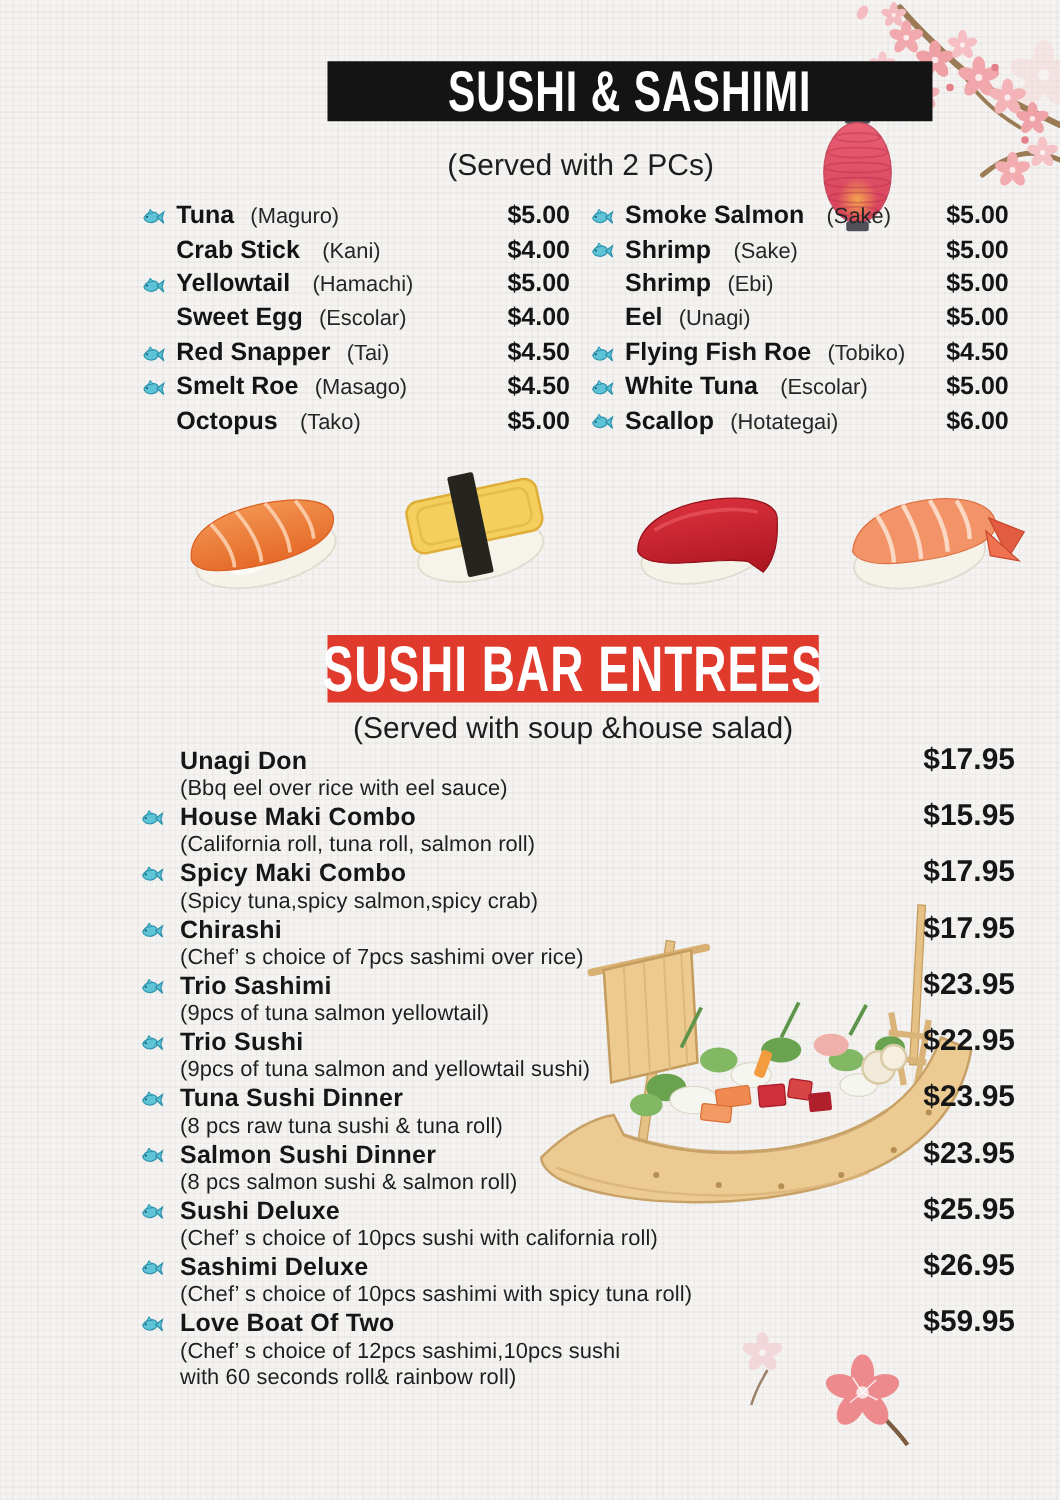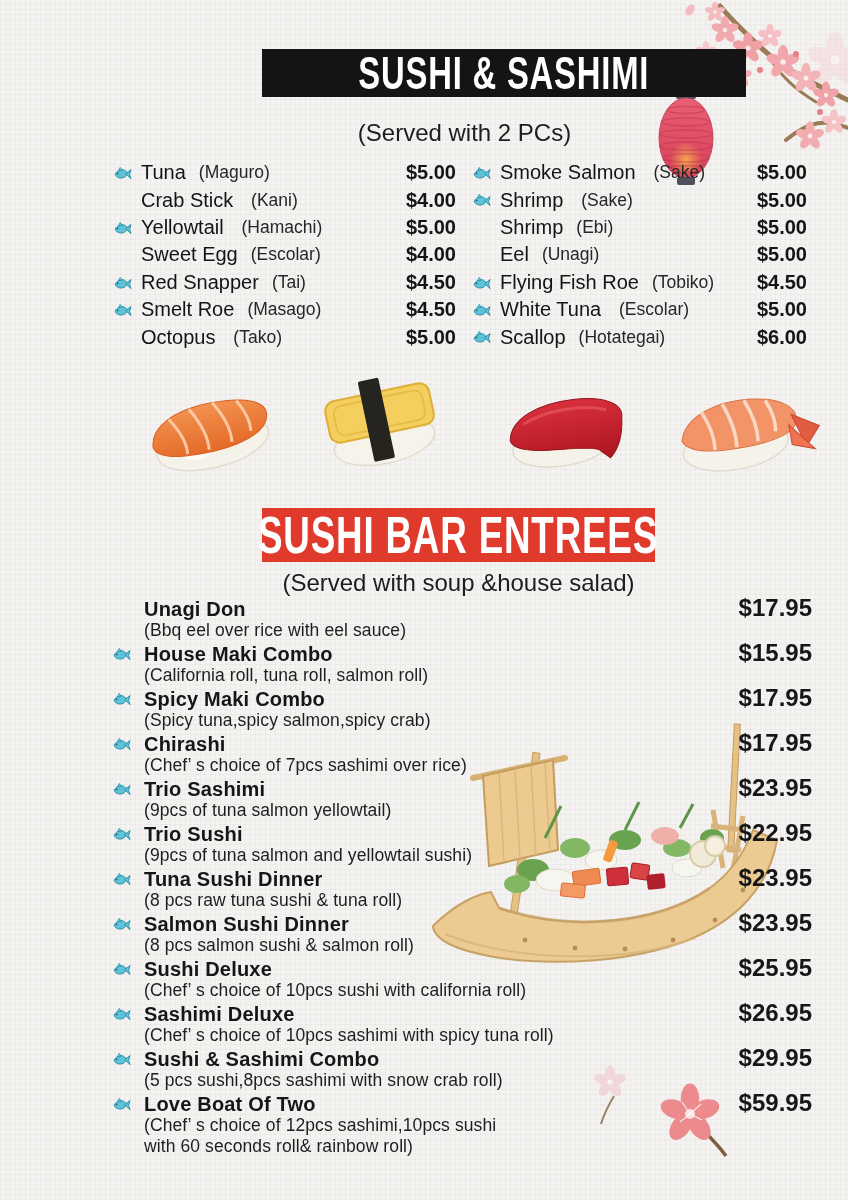--- a/index.html
+++ b/index.html
@@ -20,21 +20,21 @@
   .banner2 .bt{font-size:46px;}
   .subtitle{text-align:center;font-size:24px;color:#1d1d1d;}
   .subtitle1{left:262px;top:119px;width:405px;}
   .subtitle2{left:232px;top:569px;width:453px;}
   .col{top:159px;}
   .col-left{left:112px;width:344px;}
   .col-right{left:471px;width:336px;}
   .row{position:relative;display:flex;align-items:center;height:27.4px;padding-left:29px;}
   .fish{width:20px;height:16px;}
   .row .fish{position:absolute;left:0;top:6px;}
-  .nm{font-size:20px;font-weight:normal;color:#141414;white-space:nowrap;}
+  .nm{font-size:20px;font-weight:bold;color:#141414;white-space:nowrap;}
   .jp{font-size:17.5px;font-weight:normal;color:#262626;white-space:pre;padding-left:13px;}
   .pr{margin-left:auto;font-size:20px;font-weight:bold;color:#141414;}
   .entrees{left:111px;top:597px;width:701px;z-index:2;}
   .ent{position:relative;padding-left:33px;margin-bottom:1px;}
   .ent .fish{position:absolute;left:0;top:4px;}
   .ent-head{display:flex;align-items:baseline;line-height:22px;}
   .ent-name{font-size:20px;font-weight:bold;color:#161616;letter-spacing:.2px;}
   .ent-price{margin-left:auto;font-size:24px;font-weight:bold;color:#161616;}
   .ent-desc{font-size:17.5px;line-height:21px;color:#1e1e1e;white-space:pre-line;letter-spacing:.1px;}
   .art{pointer-events:none;}
@@ -427,30 +427,20 @@
           <span class="ent-name">Sashimi Deluxe</span>
           <span class="ent-price">$26.95</span>
         </div>
       <div class="ent-desc">(Chef’ s choice of 10pcs sashimi with spicy tuna roll)</div>
     </div>
     <div class="ent">
         <svg class="fish" viewBox="0 0 20 16">
           <use href="#fishdef"></use>
         </svg>
       <div class="ent-head">
-          <span class="ent-name">Sushi &amp; Sashimi Combo</span>
-          <span class="ent-price">$29.95</span>
-        </div>
-      <div class="ent-desc">(5 pcs sushi,8pcs sashimi with snow crab roll)</div>
-    </div>
-    <div class="ent">
-        <svg class="fish" viewBox="0 0 20 16">
-          <use href="#fishdef"></use>
-        </svg>
-      <div class="ent-head">
           <span class="ent-name">Love Boat Of Two</span>
           <span class="ent-price">$59.95</span>
         </div>
       <div class="ent-desc">(Chef’ s choice of 12pcs sashimi,10pcs sushi
 with 60 seconds roll&amp; rainbow roll)</div>
     </div>
   </div>
 
   <svg class="abs art" style="left:568px;top:1046px" width="185" height="130" viewBox="0 0 185 130">
     <path d="M46,50 C40,60 36,68 33,78" fill="none" stroke="#9a8266" stroke-width="2"></path>

